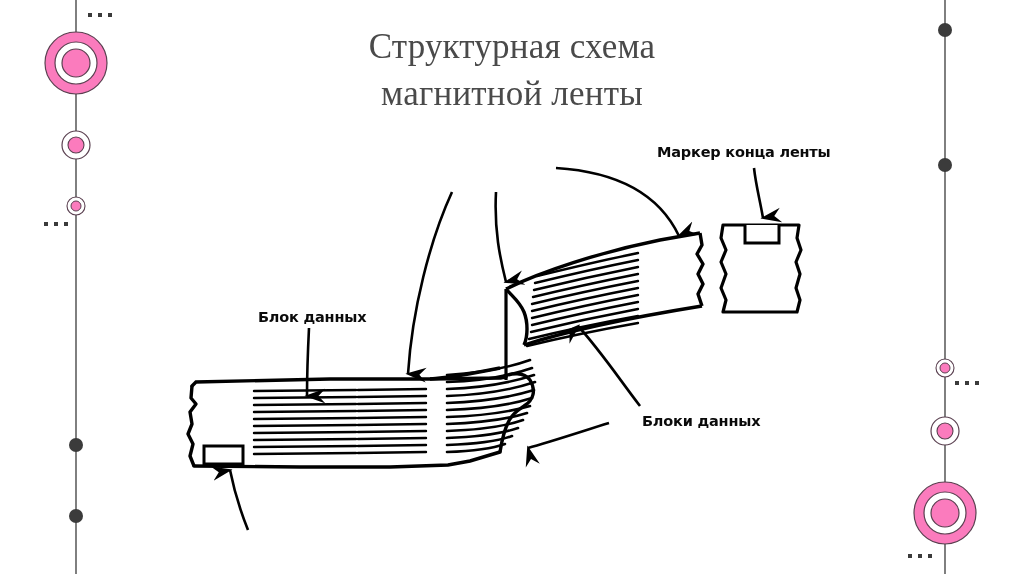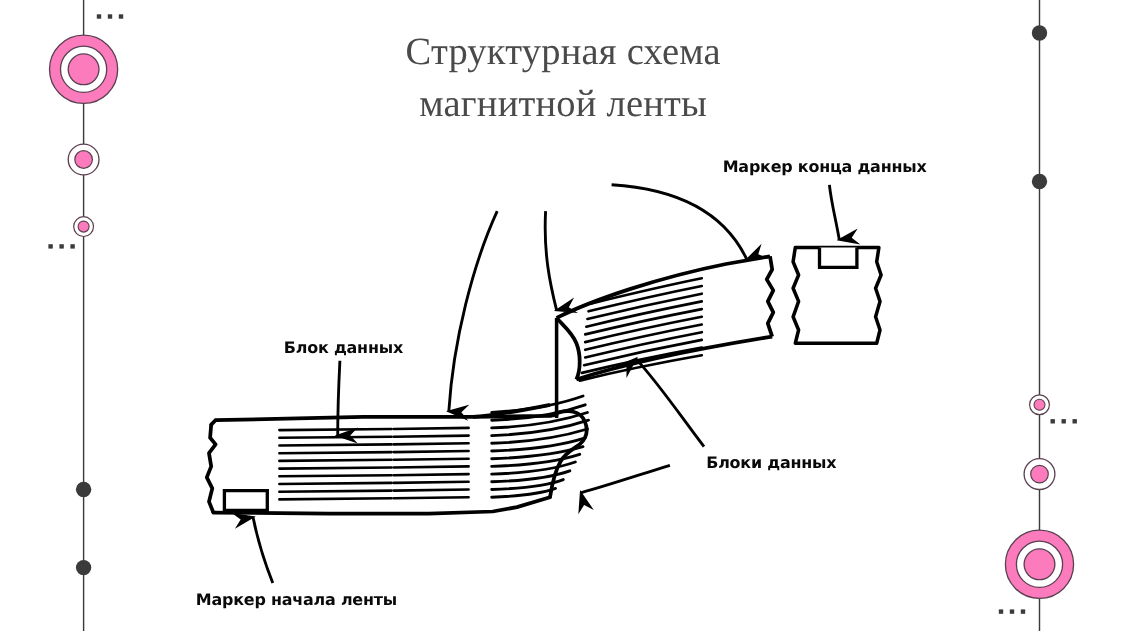--- a/index.html
+++ b/index.html
@@ -226,18 +226,17 @@
     <path d="M 754 168 C 756 186 760 200 763 218" fill="none" stroke="#000" stroke-width="2.6" marker-end="url(#arrowhead)"></path>
 
     <path d="M 309 328 C 308 348 307 368 307 396" fill="none" stroke="#000" stroke-width="2.6" marker-end="url(#arrowhead)"></path>
 
     <path d="M 640 406 C 620 380 600 350 578 326" fill="none" stroke="#000" stroke-width="2.6" marker-end="url(#arrowhead)"></path>
     <path d="M 609 423 C 580 432 550 442 528 448" fill="none" stroke="#000" stroke-width="2.6" marker-end="url(#arrowhead)"></path>
 
     <path d="M 248 530 C 240 510 234 490 230 470" fill="none" stroke="#000" stroke-width="2.6" marker-end="url(#arrowhead)"></path>
   </svg>
 
-  <div class="dlabel" id="lbl-endm">Маркер конца данных</div>
+  <div class="dlabel" id="lbl-endm">Маркер конца ленты</div>
   <div class="dlabel" id="lbl-block">Блок данных</div>
   <div class="dlabel" id="lbl-blocks">Блоки данных</div>
-  <div class="dlabel" id="lbl-startm">Маркер начала ленты</div>
 
 </div>
 
 </body></html>

